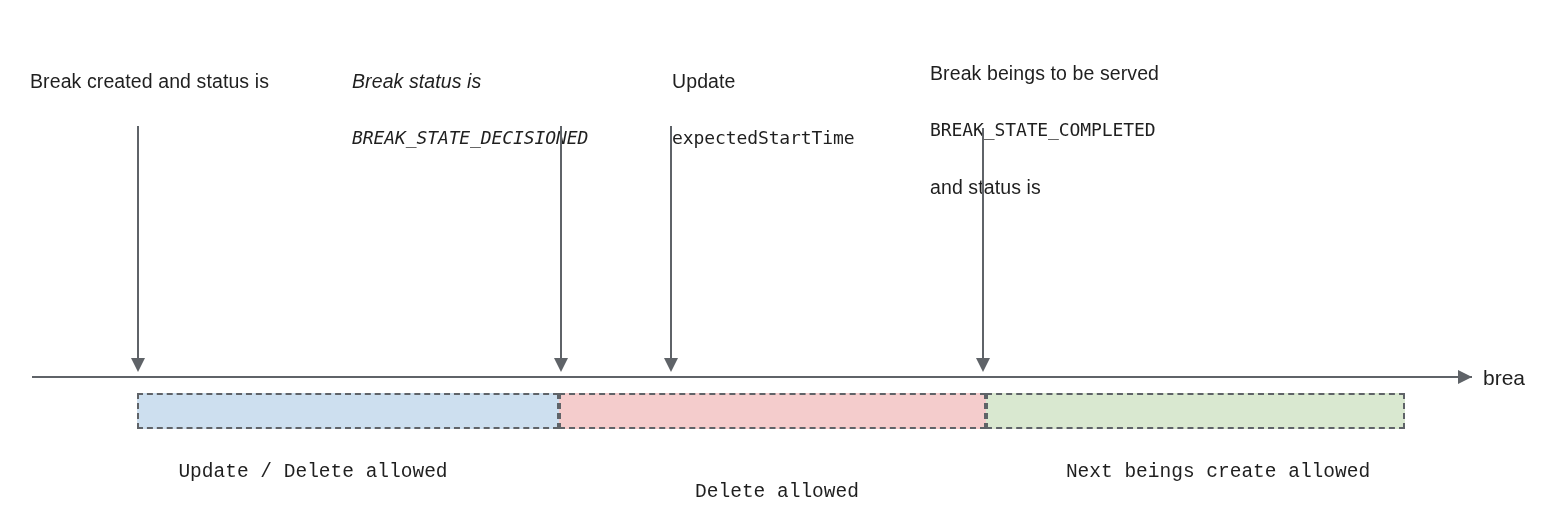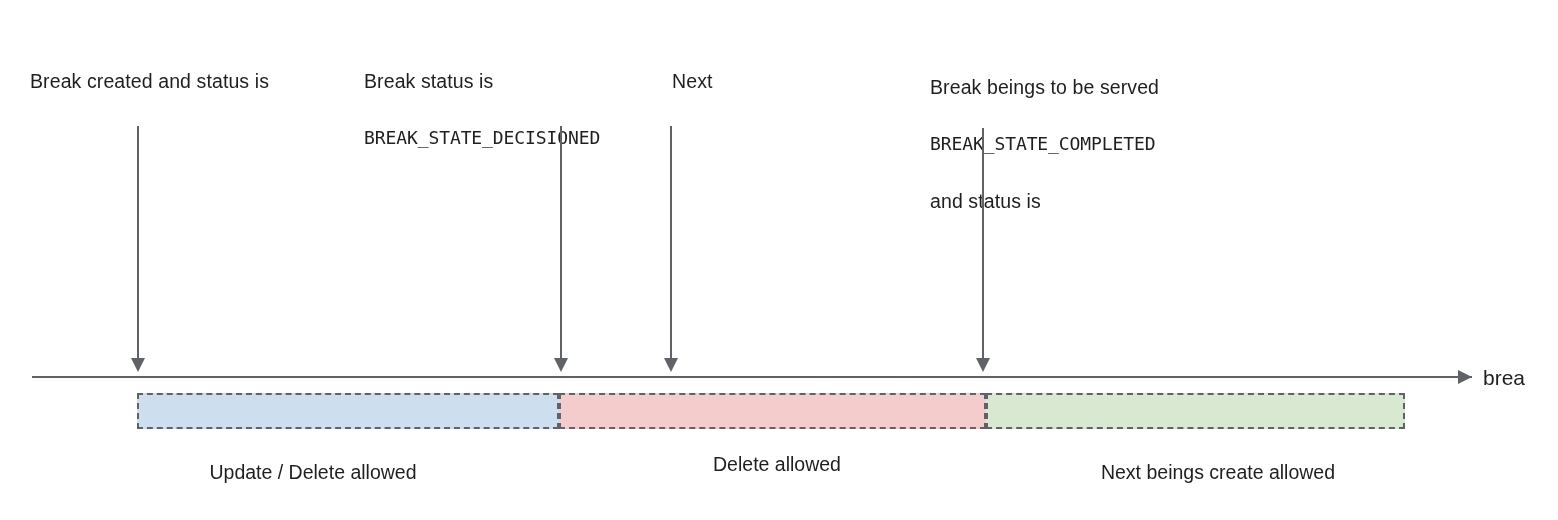--- a/index.html
+++ b/index.html
@@ -93,46 +93,47 @@
     position: absolute;
     box-sizing: border-box;
     border: 2px dashed #5f6368;
     height: 36px;
   }
 
   
   .caption {
     position: absolute;
     font-size: 19.5px;
-    font-family: Liberation Sans, sans-serif;
+    font-family: Liberation Mono, monospace;
     color: #1f1f1f;
     white-space: nowrap;
     text-align: center;
     transform: translateX(-50%);
   }
 </style>
 </head>
 <body>
 
 <div id="diagram">
 
   <div class="annotation" style="left:30px; top:38px;">
     <span class="line sans">Break created and status is</span>
   </div>
 
-  <div class="annotation" style="left:364px; top:38px;">
+  <div class="annotation" style="left:352px; top:38px;font-style:italic;">
     <span class="line sans">Break status is</span>
     <span class="line mono">BREAK_STATE_DECISIONED</span>
   </div>
 
   <div class="annotation" style="left:672px; top:38px;">
-    <span class="line sans">Next</span>
+    <span class="line sans">Update</span>
+    <span class="line mono">expectedStartTime</span>
   </div>
 
-  <div class="annotation" style="left:930px; top:44px;">
+  <div class="annotation" style="left:930px; top:30px;">
     <span class="line sans">Break beings to be served</span>
     <span class="line mono">BREAK_STATE_COMPLETED</span>
     <span class="line sans">and status is</span>
   </div>
 
   <div class="v-arrow" style="left:131px; top:126px; height:246px;">
     <div class="shaft" style="height:232px;"></div>
     <div class="head" style="top:232px;"></div>
   </div>
 
@@ -153,16 +154,16 @@
 
   <div class="axis-line" style="left:32px; top:376px; width:1440px;"></div>
   <div class="axis-head" style="left:1458px; top:370px;"></div>
   <div class="axis-label" style="left:1483px; top:366px;">break</div>
 
   <div class="bar" style="left:137px; top:393px; width:422px; background:#cddfef;"></div>
   <div class="bar" style="left:559px; top:393px; width:427px; background:#f4cccc;"></div>
   <div class="bar" style="left:986px; top:393px; width:419px; background:#d9e8d0;"></div>
 
   <div class="caption" style="left:313px; top:461px;">Update / Delete allowed</div>
-  <div class="caption" style="left:777px; top:453px;text-align:center;">Delete allowed</div>
+  <div class="caption" style="left:777px; top:481px;text-align:center;">Delete allowed</div>
   <div class="caption" style="left:1218px; top:461px;">Next beings create allowed</div>
 
 </div>
 
 </body></html>

